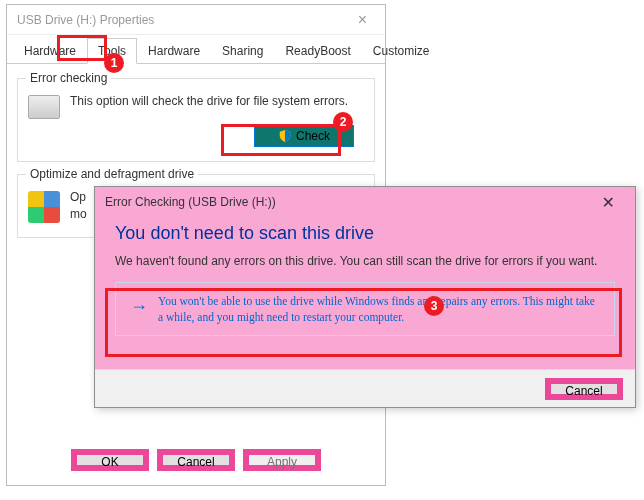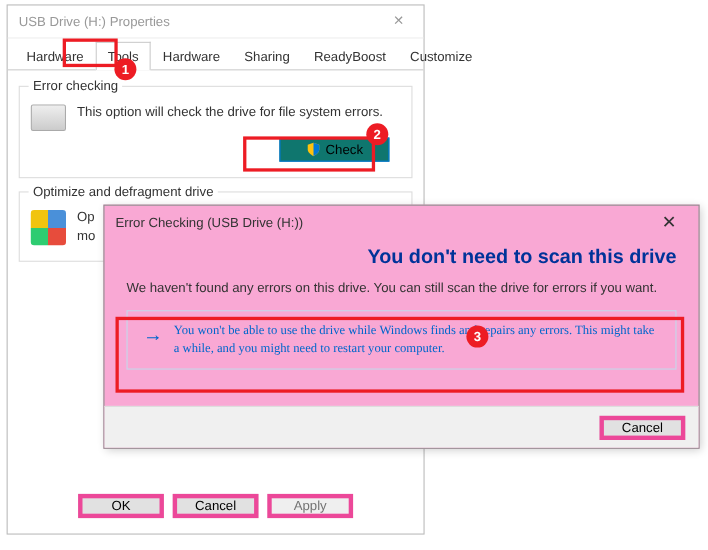--- a/index.html
+++ b/index.html
@@ -22,34 +22,34 @@
     .groupbox-row { display: flex; align-items: flex-start; gap: 10px; }
     .drive-icon { width: 32px; height: 24px; background: linear-gradient(#eee,#ccc); border: 1px solid #aaa; border-radius: 2px; margin-top: 2px; }
     .optimize-icon { width: 32px; height: 32px; background: conic-gradient(#4a90d9 0 25%, #e74c3c 25% 50%, #2ecc71 50% 75%, #f1c40f 75% 100%); border-radius: 3px; margin-top: 2px; }
     .groupbox-text { flex: 1; font-size: 12px; line-height: 1.4; color: #333; }
     
     .check-btn { display: inline-flex; align-items: center; justify-content: center; gap: 4px; width: 100px; height: 22px; border: 1px solid #0078d7; background: #0f766e; font-size: 12px; cursor: pointer; }
     .check-btn-wrap { text-align: right; padding-right: 10px; margin-top: 6px; }
     .shield-icon { width: 14px; height: 14px; }
     
     .bottom-buttons { position: absolute; bottom: 14px; left: 0; right: 0; display: flex; justify-content: center; gap: 8px; }
-    .win-btn { width: 78px; height: 22px; border: 4px solid #ec4899; background: #e1e1e1; font-size: 12px; cursor: pointer; }
+    .win-btn { width: 78px; height: 22px; border: 6px solid #ec4899; background: #e1e1e1; font-size: 12px; cursor: pointer; }
     .win-btn.disabled { color: #737373; background: #efefef; cursor: default; }
     
     
     .anno-box { position: absolute; border: 3px solid #ed1c24; pointer-events: none; }
     .anno-badge { position: absolute; width: 20px; height: 20px; border-radius: 50%; background: #ed1c24; color: #fff; font-size: 12px; font-weight: bold; display: flex; align-items: center; justify-content: center; pointer-events: none; }
     
     
     .dialog { position: absolute; top: 186px; left: 94px; width: 542px; height: 222px; border: 1px solid #8f8f8f; background: #f9a8d4; box-shadow: 2px 2px 8px rgba(0,0,0,0.2); }
     .dlg-titlebar { height: 30px; display: flex; align-items: center; padding: 0 10px; }
     .dlg-title { flex: 1; font-size: 12px; color: #333; }
     .dlg-close { font-size: 16px; color: #333; padding: 4px 10px; cursor: pointer; }
     .dlg-body { padding: 6px 20px 0 20px; }
-    .dlg-headline { color: #003399; font-size: 18px; font-weight: 700; margin-bottom: 10px; text-align: right; }
+    .dlg-headline { color: #003399; font-size: 18px; font-weight: 400; margin-bottom: 10px; }
     .dlg-sub { font-size: 12px; color: #333; margin-bottom: 14px; }
     .scan-option { border: 1px solid #c5d8ea; padding: 10px 14px; display: flex; gap: 10px; cursor: pointer; }
     .arrow-icon { color: #0066cc; font-size: 18px; line-height: 1; margin-top: 2px; }
     .scan-title { color: #0066cc; font-size: 14px; margin-bottom: 2px; }
     .scan-desc { color: #0066cc; font-size: 11.5px; line-height: 1.4; font-family: Liberation Serif, serif; }
     .dlg-footer { position: absolute; bottom: 0; left: 0; right: 0; height: 38px; background: #f0f0f0; border-top: 1px solid #ddd; display: flex; justify-content: flex-end; align-items: center; padding: 0 12px; }
     .dlg-footer .win-btn { background: #e1e1e1; }
   </style>
 </head>
 <body>

